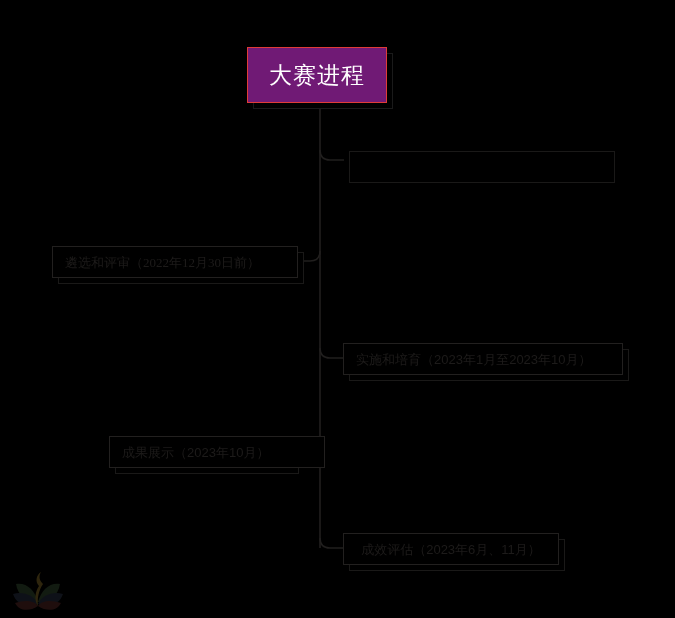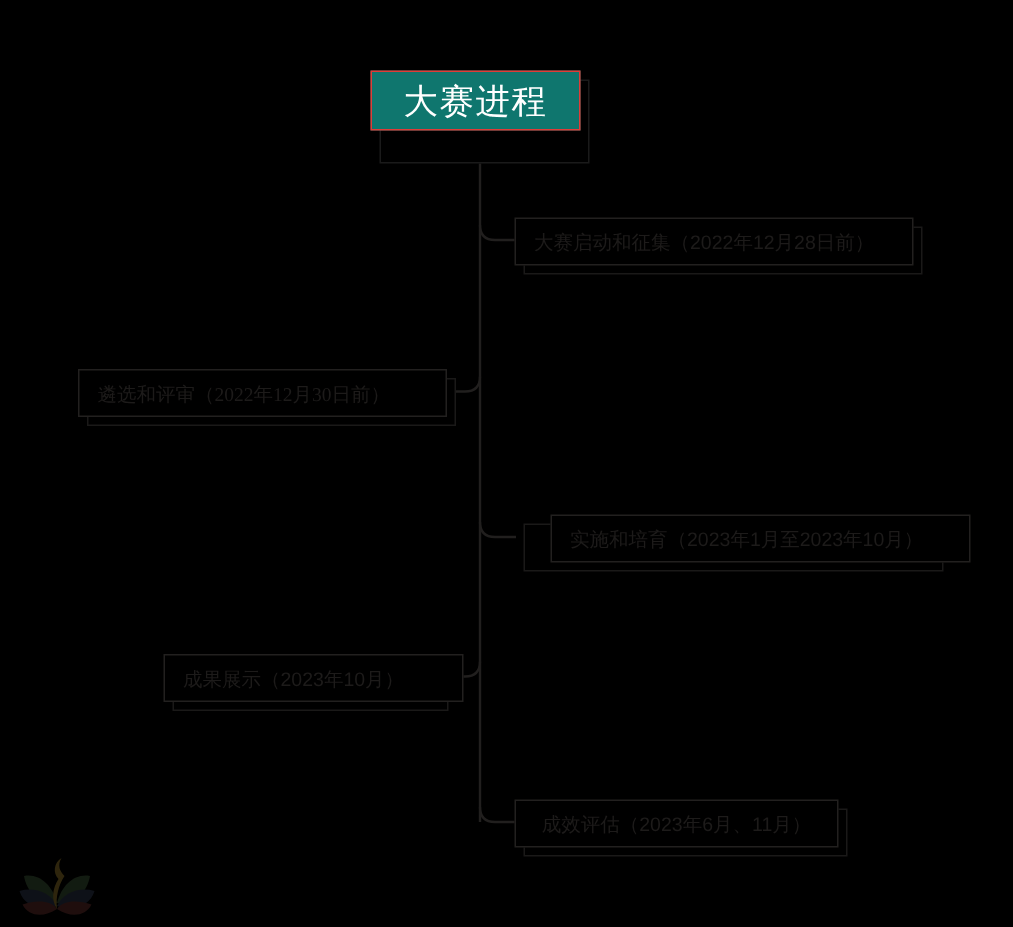--- a/index.html
+++ b/index.html
@@ -29,23 +29,23 @@
     height: 618px;
     pointer-events: none;
   }
 
   
   .root-node {
     position: absolute;
     left: 247px;
     top: 47px;
     width: 140px;
-    height: 40px;
+    height: 56px;
     box-sizing: border-box;
-    background: #0f766e;
+    background: #701a75;
     border: 1px solid #e03c38;
     display: flex;
     align-items: center;
     justify-content: center;
   }
   .root-shadow {
     position: absolute;
     left: 253px;
     top: 53px;
     width: 140px;
@@ -116,36 +116,33 @@
 
     <path d="M320,538 q0,10 10,10 L344,548" stroke="#211f1e" stroke-width="1.6" fill="none"></path>
   </svg>
 
   <div class="root-shadow"></div>
   <div class="root-node">
     <span class="root-label">大赛进程</span>
   </div>
 
   <div class="node-shadow" style="left:349px; top:151px; width:266px;"></div>
-  <div class="node" style="left:343px; top:145px; width:266px;">
-    <span class="node-label">大赛启动和征集（2022年12月28日前）</span>
-  </div>
 
   <div class="node-shadow" style="left:58px; top:252px; width:246px;"></div>
   <div class="node" style="left:52px; top:246px; width:246px;font-family:Liberation Serif, serif;">
     <span class="node-label">遴选和评审（2022年12月30日前）</span>
   </div>
 
   <div class="node-shadow" style="left:349px; top:349px; width:280px;"></div>
-  <div class="node" style="left:343px; top:343px; width:280px;margin-left:24px;">
+  <div class="node" style="left:343px; top:343px; width:280px;">
     <span class="node-label">实施和培育（2023年1月至2023年10月）</span>
   </div>
 
   <div class="node-shadow" style="left:115px; top:442px; width:184px;"></div>
-  <div class="node" style="left:109px; top:436px; width:200px;">
+  <div class="node" style="left:109px; top:436px; width:216px;">
     <span class="node-label">成果展示（2023年10月）</span>
   </div>
 
   <div class="node-shadow" style="left:349px; top:539px; width:216px;"></div>
   <div class="node" style="left:343px; top:533px; width:216px;justify-content:center;">
     <span class="node-label">成效评估（2023年6月、11月）</span>
   </div>
 
   <svg class="watermark" viewBox="0 0 56 48" width="56" height="48">
 

